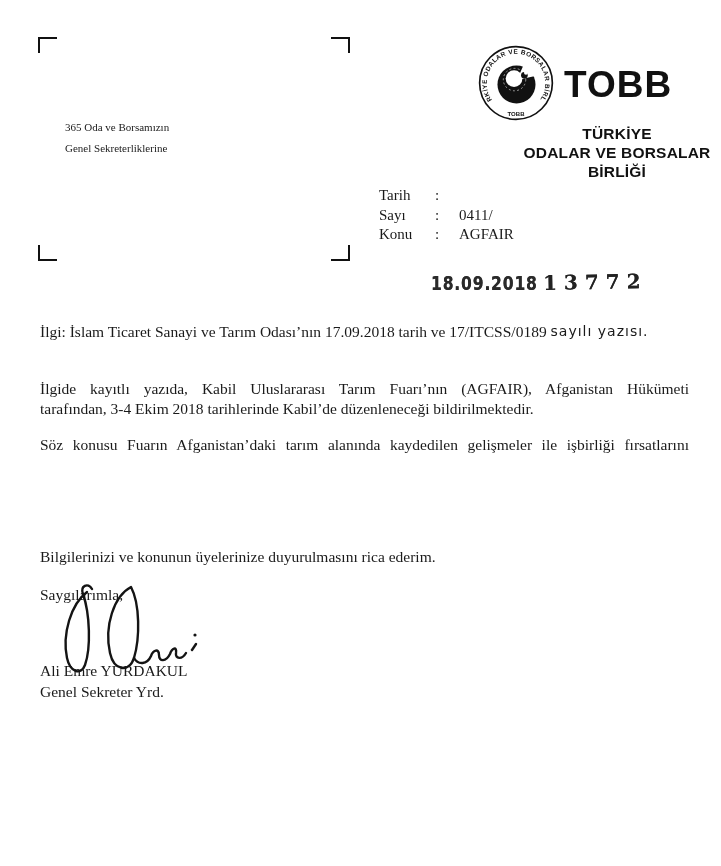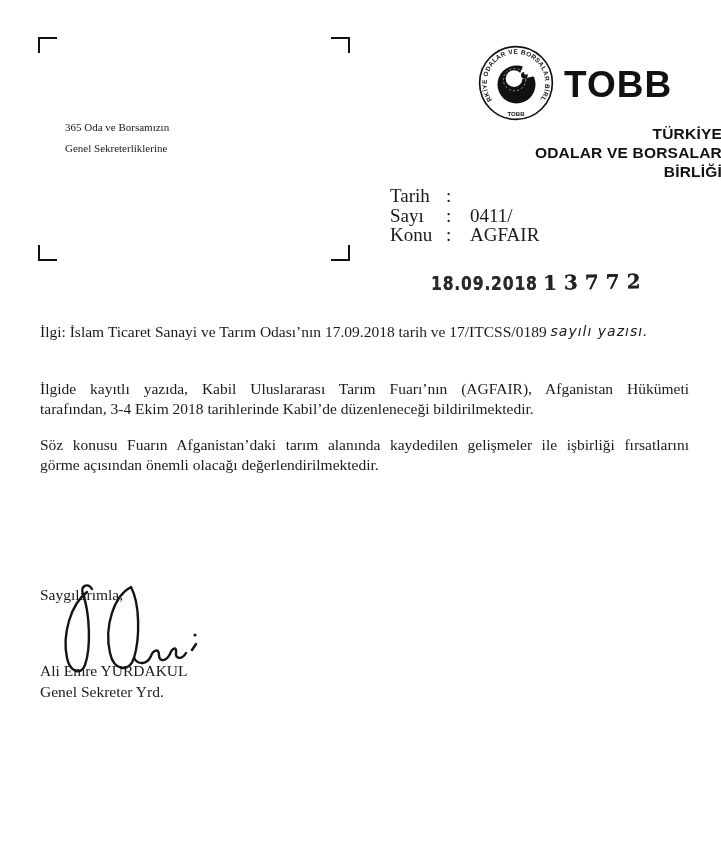--- a/index.html
+++ b/index.html
@@ -19,27 +19,27 @@
   .recipient{position:absolute;left:65px;top:117px;font-size:11px;line-height:21px;}
 
   
   .seal{position:absolute;left:477px;top:44px;width:78px;height:78px;}
   .wordmark{
     position:absolute;left:564px;top:64px;
     font-family:"Liberation Sans","DejaVu Sans",sans-serif;
     font-weight:bold;font-size:37px;letter-spacing:1px;color:#111;
   }
   .orgname{
-    position:absolute;left:512px;top:124px;width:210px;text-align:right;
+    position:absolute;left:512px;top:124px;width:210px;text-align:center;
     font-family:"Liberation Sans","DejaVu Sans",sans-serif;
     font-weight:bold;font-size:15.5px;line-height:19px;letter-spacing:0.2px;color:#111;
   }
 
   
-  .meta{position:absolute;left:390px;top:186px;font-size:19px;}
+  .meta{position:absolute;left:379px;top:186px;font-size:15px;}
   .meta .row{display:flex;line-height:19.5px;}
   .meta .lbl{width:56px;}
   .meta .col{width:24px;}
 
   
   .stamp-date{
     position:absolute;left:431px;top:272px;
     font-family:"DejaVu Sans",sans-serif;font-weight:bold;font-size:19px;
     color:#2a2a2a;transform:scaleX(0.82);transform-origin:left center;
     letter-spacing:1px;text-shadow:0 0 0.6px #444;
@@ -55,21 +55,21 @@
   .para{position:absolute;left:40px;width:649px;font-size:15.5px;}
   .bodyline{display:block;line-height:19.5px;}
   .just{text-align:justify;text-align-last:justify;}
   .ilgi{top:322px;}
   .p1{top:379px;}
   .p2{top:435px;}
   .p3{top:493px;}
   .p4{top:548px;}
   .closing{top:586px;}
   .handwr{
-    font-family:"DejaVu Sans",sans-serif;font-style:italic;font-size:14px;
+    font-family:"DejaVu Sans",sans-serif;font-size:14px;
     letter-spacing:1px;position:relative;top:-1px;
   }
   .email{color:#1a1a1a;text-decoration:underline;}
 
   
   .signature{position:absolute;left:35px;top:580px;width:185px;height:100px;}
   .signer{position:absolute;left:40px;top:660px;font-size:15.5px;line-height:21px;}
 </style>
 </head>
 <body>
@@ -141,26 +141,26 @@
     </span>
   </div>
 
   <div class="para p1">
     <span class="bodyline just">İlgide kayıtlı yazıda, Kabil Uluslararası Tarım Fuarı’nın (AGFAIR), Afganistan Hükümeti</span>
     <span class="bodyline">tarafından, 3-4 Ekim 2018 tarihlerinde Kabil’de düzenleneceği bildirilmektedir.</span>
   </div>
 
   <div class="para p2">
     <span class="bodyline just">Söz konusu Fuarın Afganistan’daki tarım alanında kaydedilen gelişmeler ile işbirliği fırsatlarını</span>
-    <span class="bodyline">görme açısından önemli olacağı değerlendirilmektedir.</span>
   </div>
 
   <div class="para p3">
   </div>
 
+  <div class="para p4">Bilgilerinizi ve konunun üyelerinize duyurulmasını rica ederim.</div>
 
   <div class="para closing">Saygılarımla,</div>
 
   <div class="signer">
     <div>Ali Emre YURDAKUL</div>
     <div>Genel Sekreter Yrd.</div>
   </div>
 
   <svg class="signature" viewBox="0 0 185 100">
     <g fill="none" stroke="#141414" stroke-width="2.4" stroke-linecap="round" stroke-linejoin="round">

